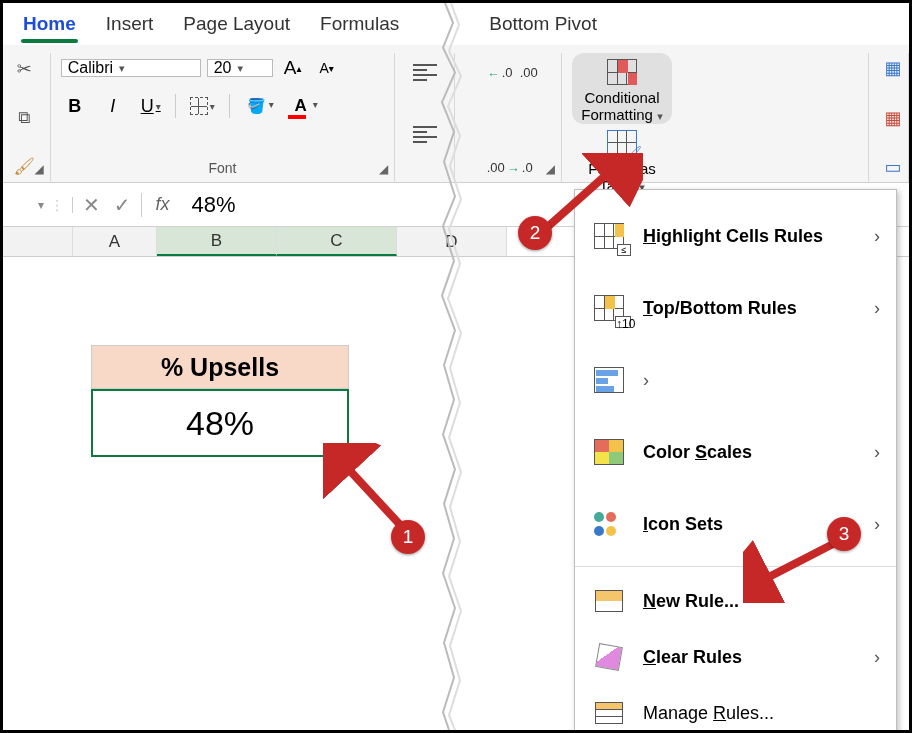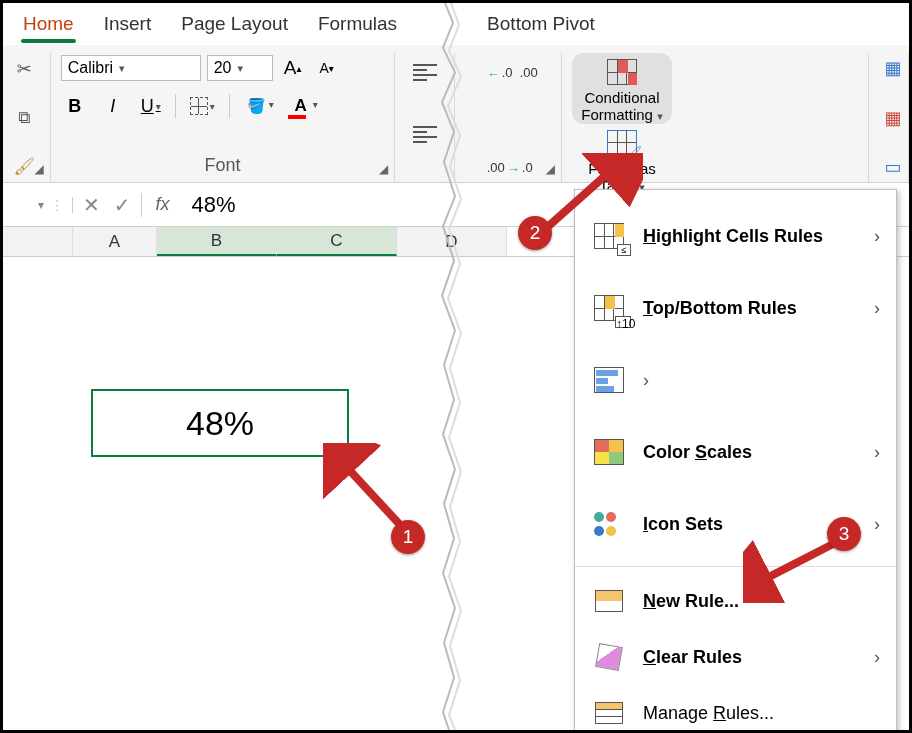--- a/index.html
+++ b/index.html
@@ -2,37 +2,37 @@
 <html><head>
 <meta charset="utf-8">
 <style>
 * { box-sizing: border-box; margin: 0; padding: 0; font-family: "Segoe UI", Arial, sans-serif; }
 html, body { width: 912px; height: 733px; }
 body { border: 3px solid #000; background: #fff; position: relative; overflow: hidden; }
 
 
 .tabs { display: flex; align-items: flex-end; gap: 26px; padding: 6px 18px 0 18px; font-size: 19px; color: #333; }
 .tab { padding: 4px 2px 10px 2px; cursor: pointer; }
-.tab.active { color: #c2410c; font-weight: 400; position: relative; }
+.tab.active { color: #1d4ed8; font-weight: 700; position: relative; }
 .tab.active::after { content: ""; position: absolute; left: 0; right: 0; bottom: 2px; height: 4px; background: #0a7b3e; border-radius: 2px; }
 
 
 .ribbon { height: 138px; background: #f5f5f5; border-bottom: 1px solid #d0d0d0; display: flex; padding-top: 8px; }
 .group { display: flex; flex-direction: column; justify-content: space-between; border-right: 1px solid #d8d8d8; padding: 0 10px; position: relative; }
-.group-label { font-size: 18px; color: #555; text-align: center; padding-bottom: 6px; }
+.group-label { font-size: 14px; color: #555; text-align: center; padding-bottom: 6px; }
 .group-launch { position: absolute; right: 6px; bottom: 6px; font-size: 12px; color: #666; }
 
 
 .clip { width: 48px; padding-left: 6px; }
 .clip-row { height: 32px; display: flex; justify-content: center; align-items: center; }
 
 
 .font { width: 348px; }
 .font-row1 { display: flex; gap: 6px; align-items: center; margin-bottom: 8px; }
-.combo { background: #fff; border: 1px solid #bbb; display: flex; align-items: center; height: 18px; font-size: 16px; padding: 12px 6px; }
+.combo { background: #fff; border: 1px solid #bbb; display: flex; align-items: center; height: 18px; font-size: 16px; padding: 4px 6px; }
 .combo .dd { margin-left: 6px; color: #555; font-size: 11px; }
 .fontbox { width: 140px; }
 .sizebox { width: 66px; }
 .btn { display: inline-flex; align-items: center; justify-content: center; height: 30px; min-width: 28px; padding: 0 4px; cursor: pointer; }
 .font-row2 { display: flex; gap: 10px; align-items: center; }
 .bold { font-weight: 700; font-size: 18px; }
 .italic { font-style: italic; font-size: 18px; }
 .uline { text-decoration: underline; font-size: 18px; }
 .split-dd { font-size: 10px; margin-left: 2px; color: #555; }
 .color-btn { display: flex; flex-direction: column; align-items: center; justify-content: center; height: 30px; width: 34px; position: relative; }
@@ -280,20 +280,21 @@
 
 <div class="colhdr">
   <div class="ch-corner"></div>
   <div class="ch" style="width:84px">A</div>
   <div class="ch sel" style="width:120px">B</div>
   <div class="ch sel" style="width:120px">C</div>
   <div class="ch" style="width:110px">D</div>
 </div>
 
 <div class="grid">
+  <div class="demo-cell-hdr">% Upsells</div>
   <div class="demo-cell-val">48%</div>
 </div>
 
 <div class="menu">
   <div class="menu-item tall">
     <div class="menu-icon">
         <div class="icn-grid">
           <span class="hl" style="top:0;left:20px;width:9px;height:13px;background:#f3c24a"></span>
           <span style="position:absolute;right:-8px;bottom:-8px;width:14px;height:12px;border:1px solid #555;background:#fff;font-size:9px;text-align:center">≤</span>
         </div>

